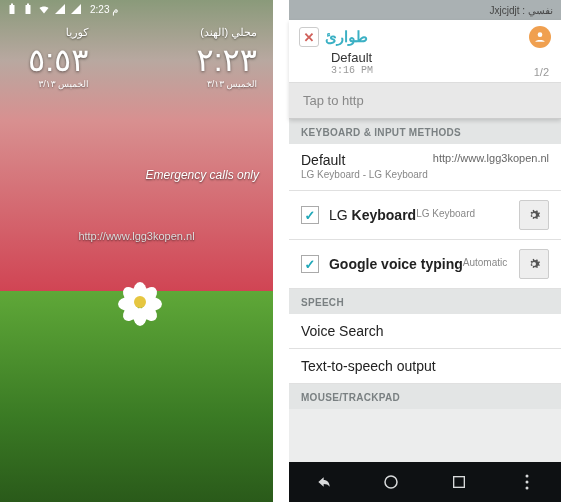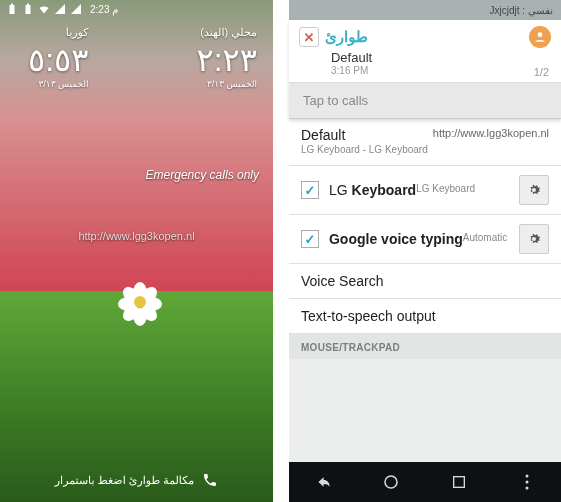--- a/index.html
+++ b/index.html
@@ -28,21 +28,21 @@
 .r-status { height:20px; background:#aab1b3; display:flex; align-items:center; justify-content:flex-start; padding:0 8px; font-size:10px; color:#444; direction:rtl; gap:4px; }
 .notif { background:#fff; margin:0; border-bottom:1px solid #ccc; box-shadow:0 2px 4px rgba(0,0,0,0.15); }
 .notif-head { display:flex; align-items:center; justify-content:space-between; padding:6px 10px 2px; }
 .notif-head-left { display:flex; align-items:center; gap:6px; }
 .close-btn { width:20px; height:20px; border:1px solid #ccc; border-radius:3px; display:flex; align-items:center; justify-content:center; color:#d0605a; font-size:13px; font-weight:bold; cursor:pointer; }
 .notif-ar { color:#3bb0c4; font-size:15px; font-weight:bold; }
 .avatar { width:22px; height:22px; background:#f0a050; border-radius:50%; display:flex; align-items:center; justify-content:center; }
 .avatar svg { width:14px; height:14px; fill:#fff; }
 .notif-body { padding:0 12px 6px 42px; }
 .notif-name { font-size:13px; color:#333; }
-.notif-time { font-size:10px; color:#999; }
+.notif-time { font-size:10px; color:#999;font-family:Liberation Mono, monospace; }
 .notif-count { position:absolute; right:12px; top:46px; font-size:11px; color:#999; }
 .reply { background:#e8e8e8; padding:10px 14px; color:#888; font-size:13px; border-top:1px solid #ddd; }
 .section-hdr { background:#e3e5e5; color:#7a8082; font-size:10px; font-weight:bold; padding:8px 12px 6px; letter-spacing:0.3px; }
 .row { background:#fff; padding:9px 12px; border-bottom:1px solid #e0e0e0; display:flex; align-items:center; }
 .row .main { flex:1; display:flex; flex-direction:row; }
 .row .title { font-size:14px; color:#222; }
 .row .sub { font-size:10px; color:#888; margin-top:1px; }
 .row .title b { font-weight:bold; }
 .chk { width:18px; height:18px; border:1px solid #aaa; margin-right:10px; display:flex; align-items:center; justify-content:center; background:#fff; }
 .chk.checked::after { content:"✓"; color:#20a8b8; font-size:13px; font-weight:bold; }
@@ -104,26 +104,20 @@
       <div class="clock-block">
         <div class="clock-label">محلي (الهند)</div>
         <div class="clock-time">٢:٢٣</div>
         <div class="clock-date">الخميس ٣/١٣</div>
       </div>
     </div>
 
     <div class="emergency">Emergency calls only</div>
     <div class="watermark">http://www.lgg3kopen.nl</div>
 
-    <div class="bottom-hint">
-      <span>مكالمة طوارئ اضغط باستمرار</span>
-      <svg class="phone-icon" viewBox="0 0 24 24">
-          <path d="M6.6 10.8c1.4 2.8 3.8 5.2 6.6 6.6l2.2-2.2c.3-.3.7-.4 1-.2 1.1.4 2.4.6 3.6.6.6 0 1 .4 1 1V20c0 .6-.4 1-1 1C10.6 21 3 13.4 3 4c0-.6.4-1 1-1h3.4c.6 0 1 .4 1 1 0 1.2.2 2.5.6 3.6.1.3 0 .7-.2 1l-2.2 2.2z"></path>
-        </svg>
-    </div>
   </div>
 
   <div class="right">
     <div class="r-status">
       <span>نفسي : Jxjcjdjt</span>
     </div>
 
     <div class="notif" style="position:relative;">
       <div class="notif-head">
         <div class="notif-head-left">
@@ -135,23 +129,24 @@
               <circle cx="12" cy="8" r="4"></circle>
               <path d="M4 20c0-4 16-4 16 0z"></path>
             </svg>
         </div>
       </div>
       <div class="notif-body">
         <div class="notif-name">Default</div>
         <div class="notif-time">3:16 PM</div>
       </div>
       <div class="notif-count">1/2</div>
-      <div class="reply">Tap to calls</div>
-    </div>
-
+      <div class="reply">Tap to http</div>
+    </div>
+
+    <div class="section-hdr">KEYBOARD &amp; INPUT METHODS</div>
 
     <div class="row default-row">
       <div class="line1">
         <span class="title">Default</span>
         <span style="font-size:11px;color:#666">http://www.lgg3kopen.nl</span>
       </div>
       <div class="sub">LG Keyboard - LG Keyboard</div>
     </div>
 
     <div class="row">
@@ -173,20 +168,21 @@
         <div class="title"><b>Google voice typing</b></div>
         <div class="sub">Automatic</div>
       </div>
       <div class="gear">
         <svg viewBox="0 0 24 24">
             <path d="M19.4 13l.6-1-.6-1 1.6-1.2-1-1.8-1.9.6-.8-.8.6-1.9-1.8-1-1.2 1.6-1-.6-1 .6L11.7 4l-1.8 1 .6 1.9-.8.8-1.9-.6-1 1.8L8.4 10l-.6 1 .6 1-1.6 1.2 1 1.8 1.9-.6.8.8-.6 1.9 1.8 1 1.2-1.6 1 .6 1-.6 1.2 1.6 1.8-1-.6-1.9.8-.8 1.9.6 1-1.8zM12 15a3 3 0 110-6 3 3 0 010 6z"></path>
           </svg>
       </div>
     </div>
 
+    <div class="section-hdr">SPEECH</div>
 
     <div class="row">
       <div class="main">
           <div class="title">Voice Search</div>
         </div>
     </div>
 
     <div class="row">
       <div class="main">
           <div class="title">Text-to-speech output</div>

